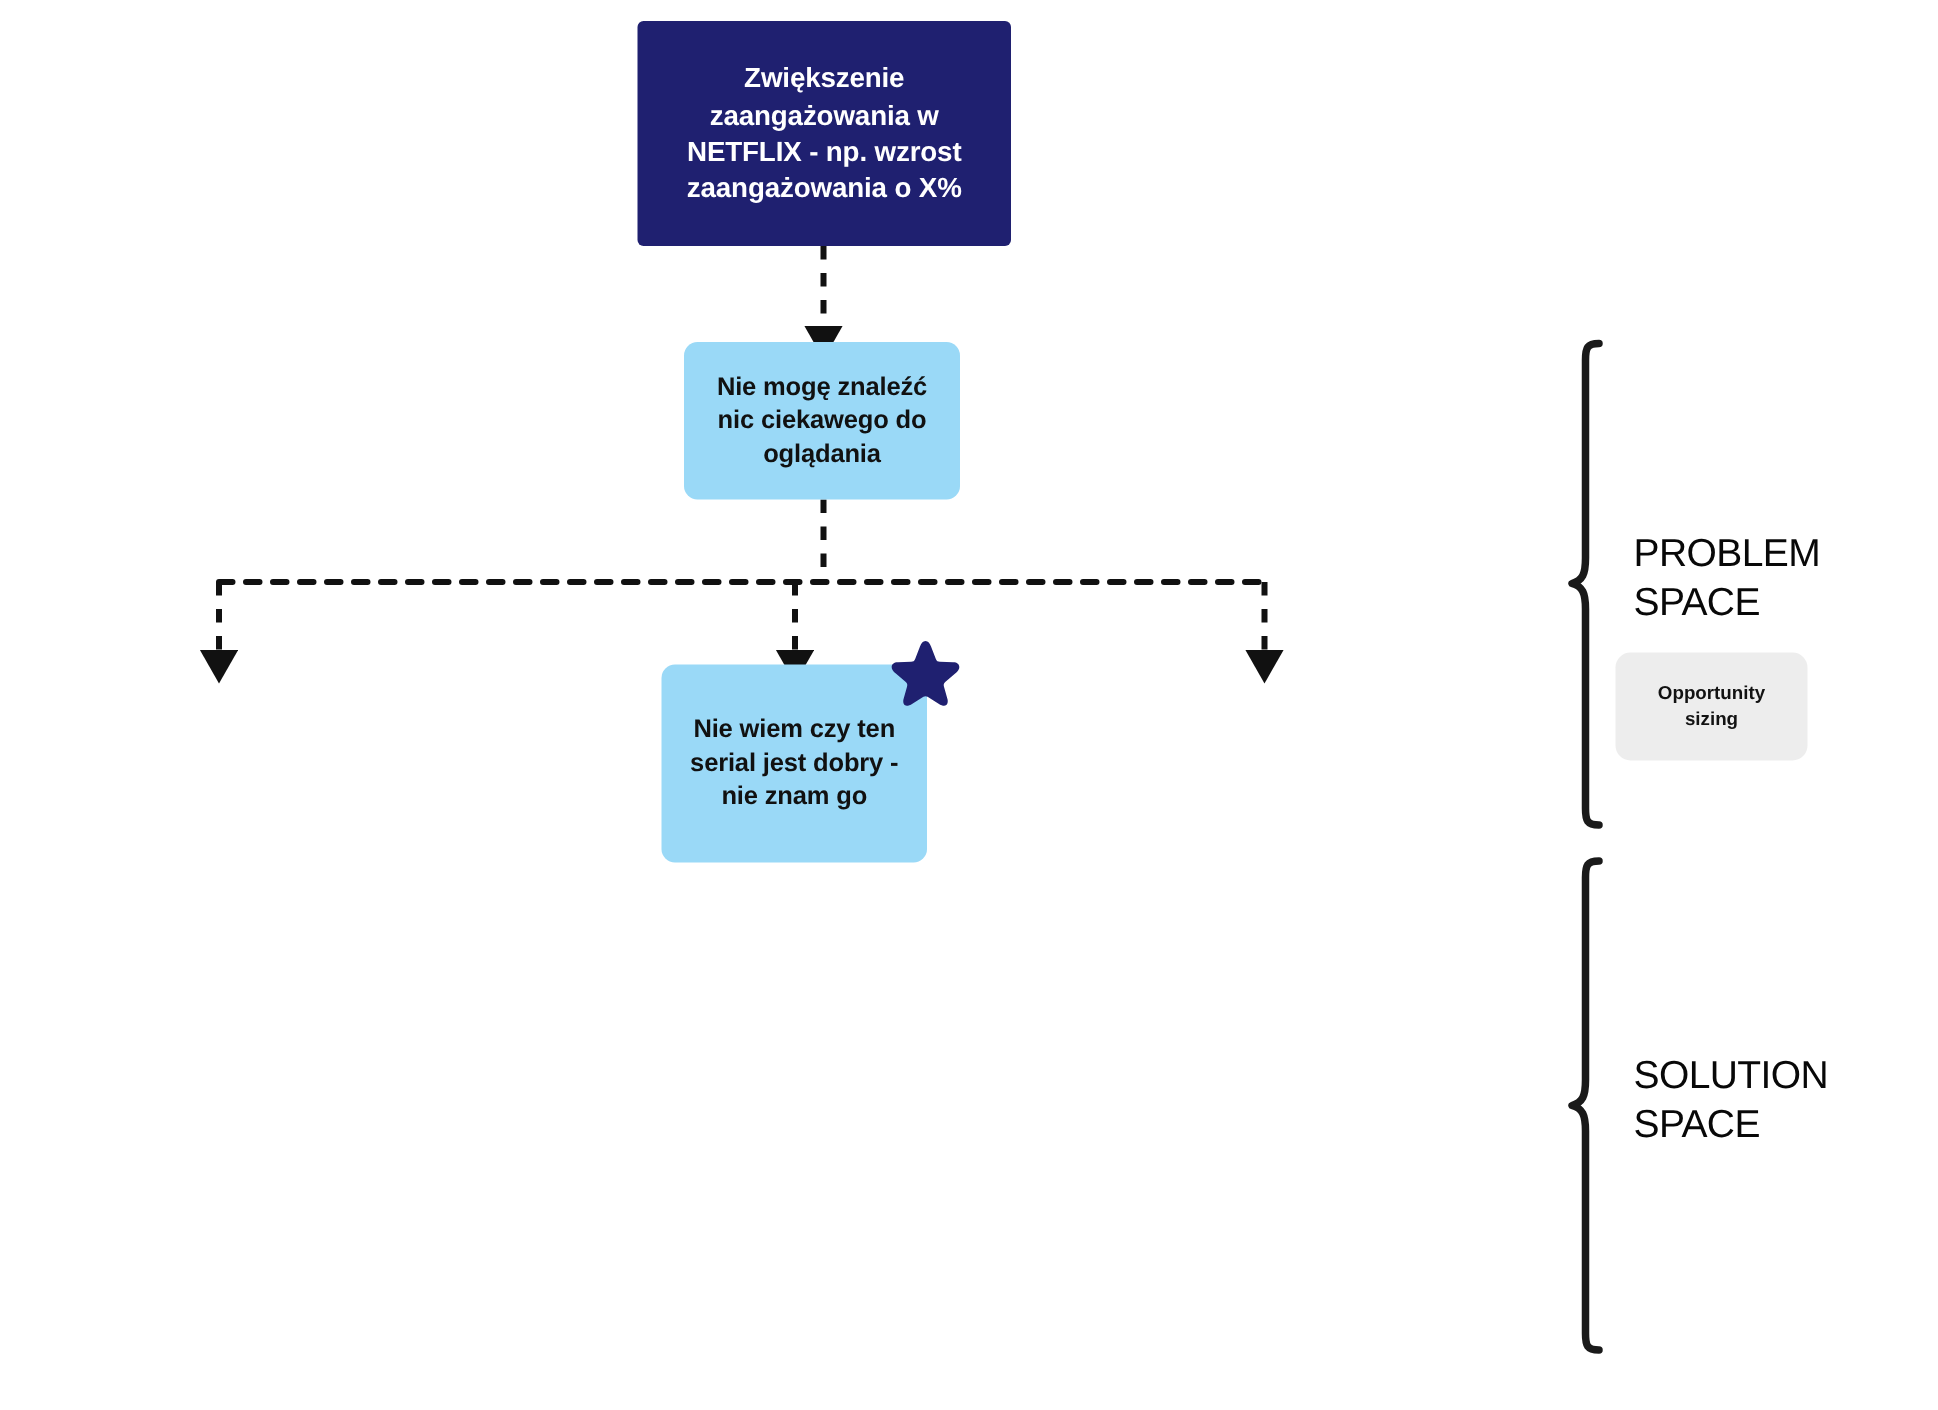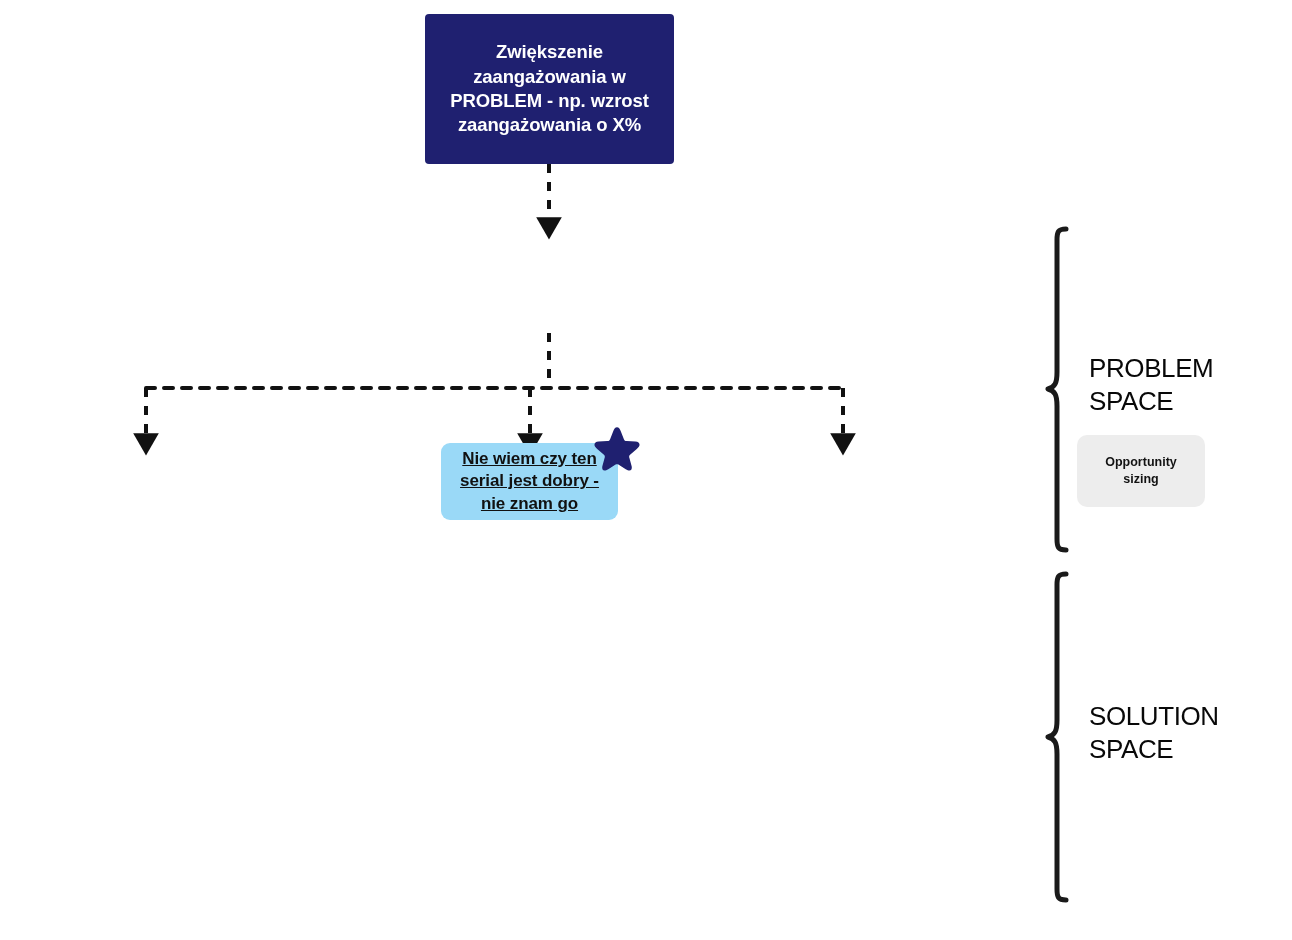--- a/index.html
+++ b/index.html
@@ -76,22 +76,21 @@
     left: 58px;
     top: 443px;
     width: 175px;
     height: 107px;
   }
 
   .node-l2b {
     left: 441px;
     top: 443px;
     width: 177px;
-    height: 77px;
-    text-decoration: underline;
+    height: 132px;
   }
 
   .node-l2c {
     left: 753px;
     top: 443px;
     width: 180px;
     height: 107px;
   }
 
   
@@ -189,22 +188,23 @@
 
     <path d="M1048,574
              C1040,574 1039,577 1039,585
              L1039,720
              C1039,731 1037,735 1030,737
              C1037,739 1039,743 1039,754
              L1039,889
              C1039,897 1040,900 1048,900" fill="none" stroke="#1a1a1a" stroke-width="5" stroke-linecap="round" stroke-linejoin="round" transform="translate(18,0)"></path>
   </svg>
 
-  <div class="node node-root">Zwiększenie zaangażowania w PROBLEM - np. wzrost zaangażowania o X%</div>
-
+  <div class="node node-root">Zwiększenie zaangażowania w NETFLIX - np. wzrost zaangażowania o X%</div>
+
+  <div class="node node-problem node-l1">Nie mogę znaleźć nic ciekawego do oglądania</div>
 
 
   <div class="node node-problem node-l2b">Nie wiem czy ten serial jest dobry - nie znam go</div>
 
 
   <svg class="star-badge" viewBox="0 0 100 100" xmlns="http://www.w3.org/2000/svg">
     <path d="M50 5
              C54 5 56 8 58 13
              L65 31
              C66 34 68 35 71 35

